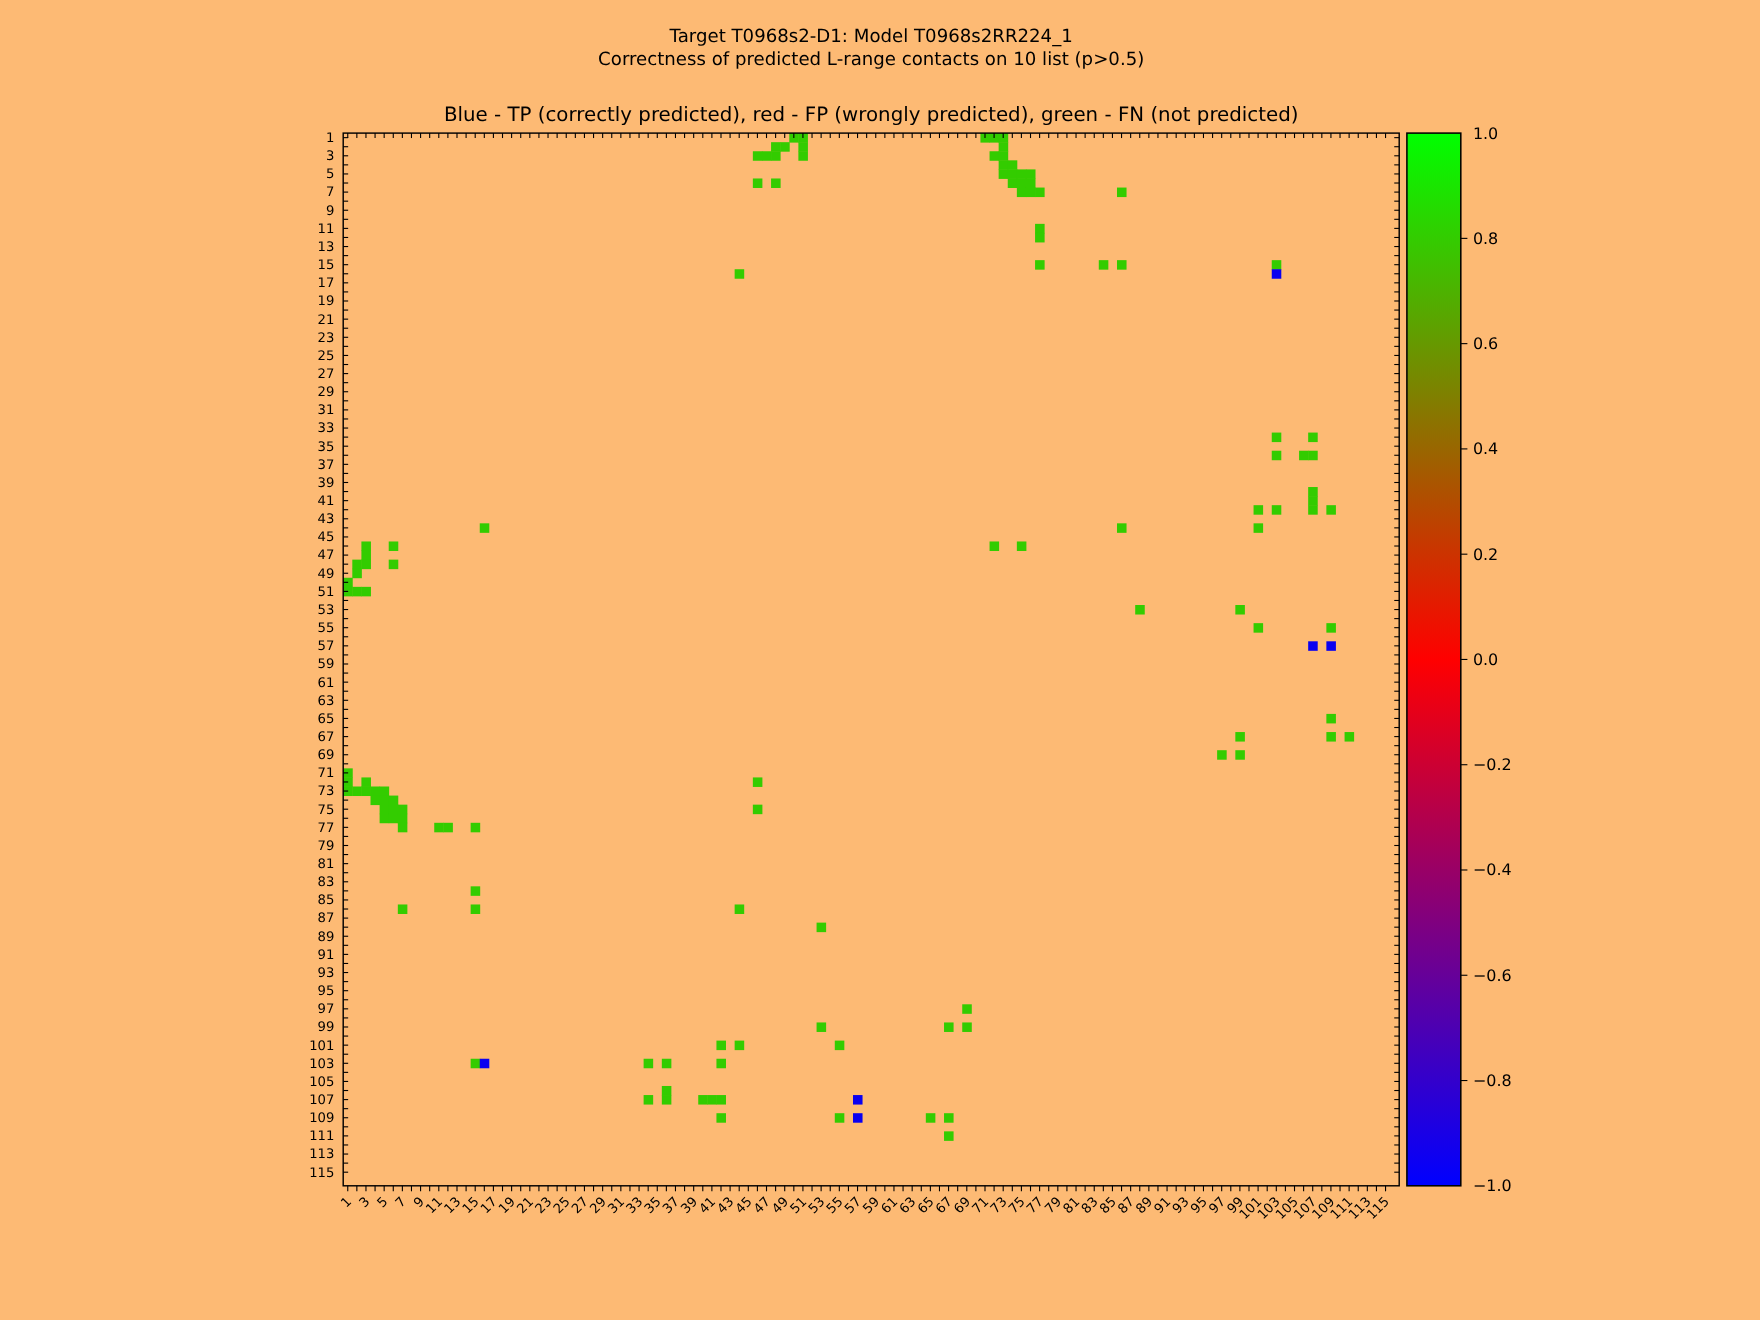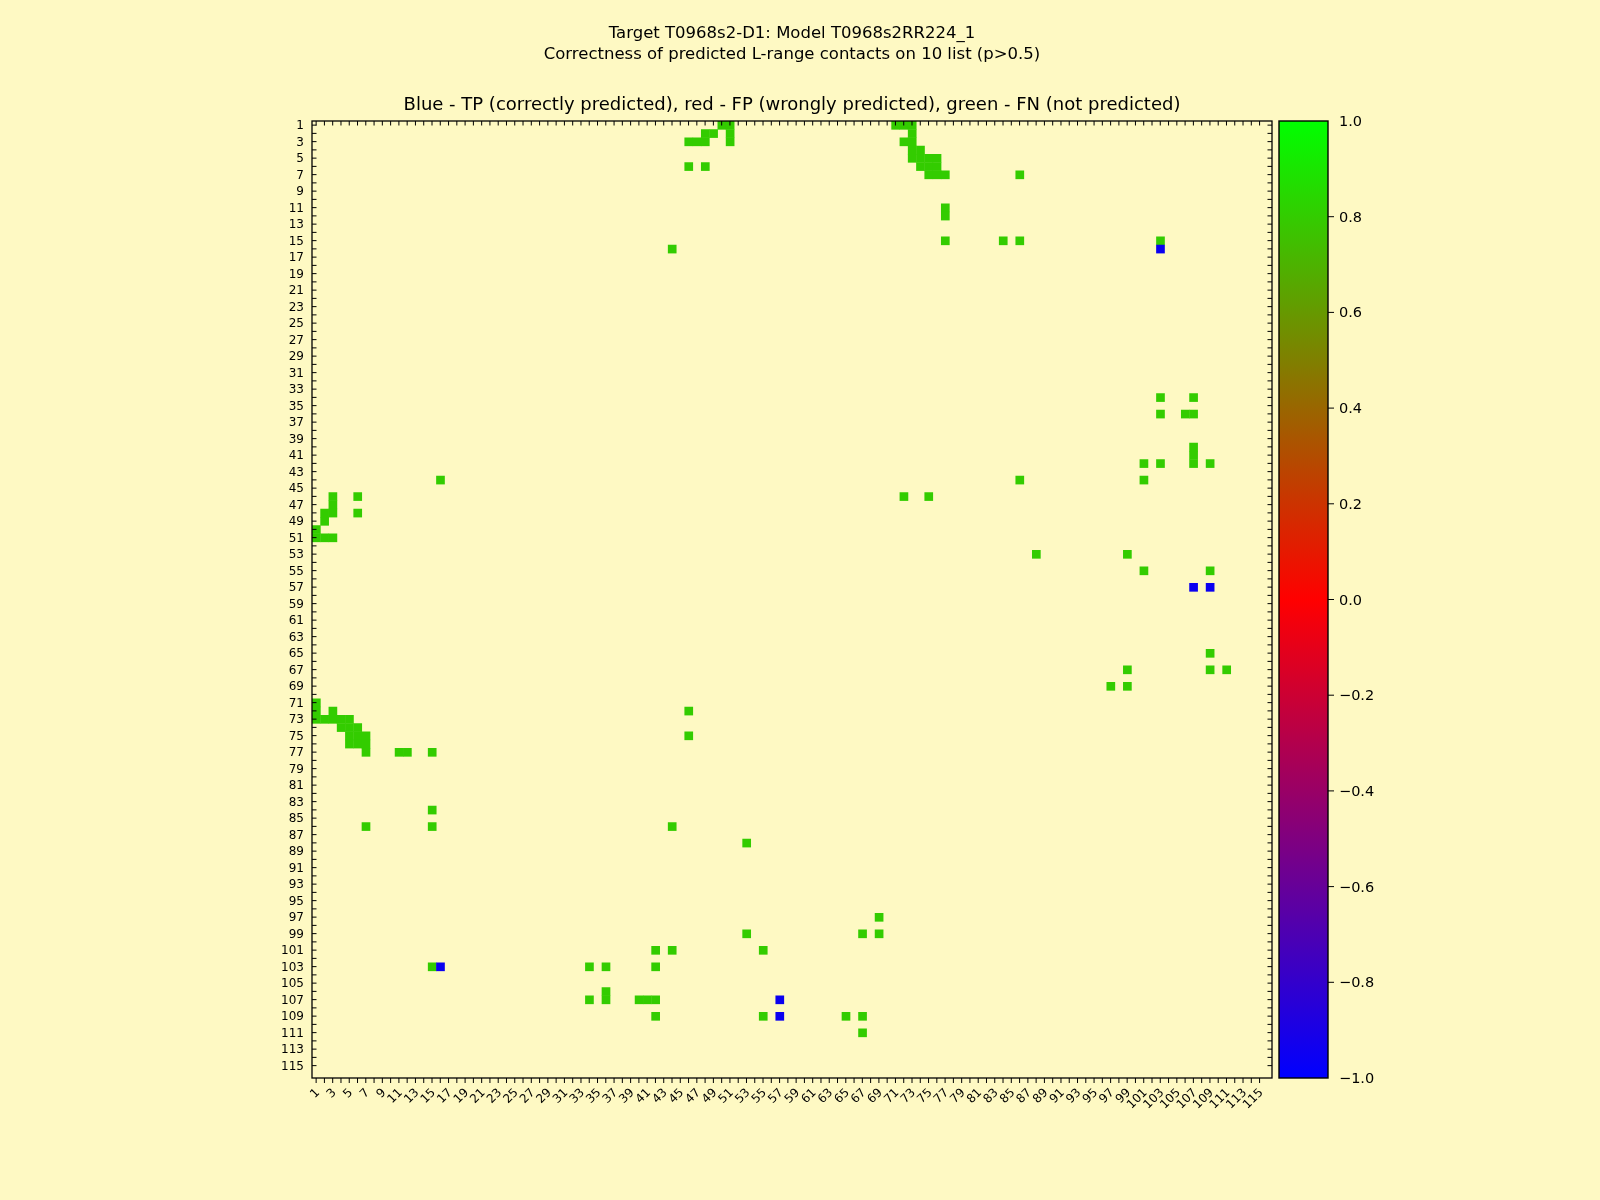--- a/index.html
+++ b/index.html
@@ -1,16 +1,16 @@
 <!DOCTYPE html>
 <html><head>
 <meta charset="utf-8">
 <style>
   html,body{margin:0;padding:0;background:#ffffff;}
-  #figure{position:relative;width:1600px;height:1200px;background:#fef9c3;overflow:hidden;}
+  #figure{position:relative;width:1600px;height:1200px;background:#fdba74;overflow:hidden;}
   svg text{font-family:"DejaVu Sans", sans-serif;fill:#000000;}
   .title-text{font-size:16.5px;}
   .subtitle-text{font-size:18px;}
   .ticklabel{font-size:12px;}
   .cbarlabel{font-size:14.5px;}
 </style>
 </head>
 <body>
 
 <div id="figure">

